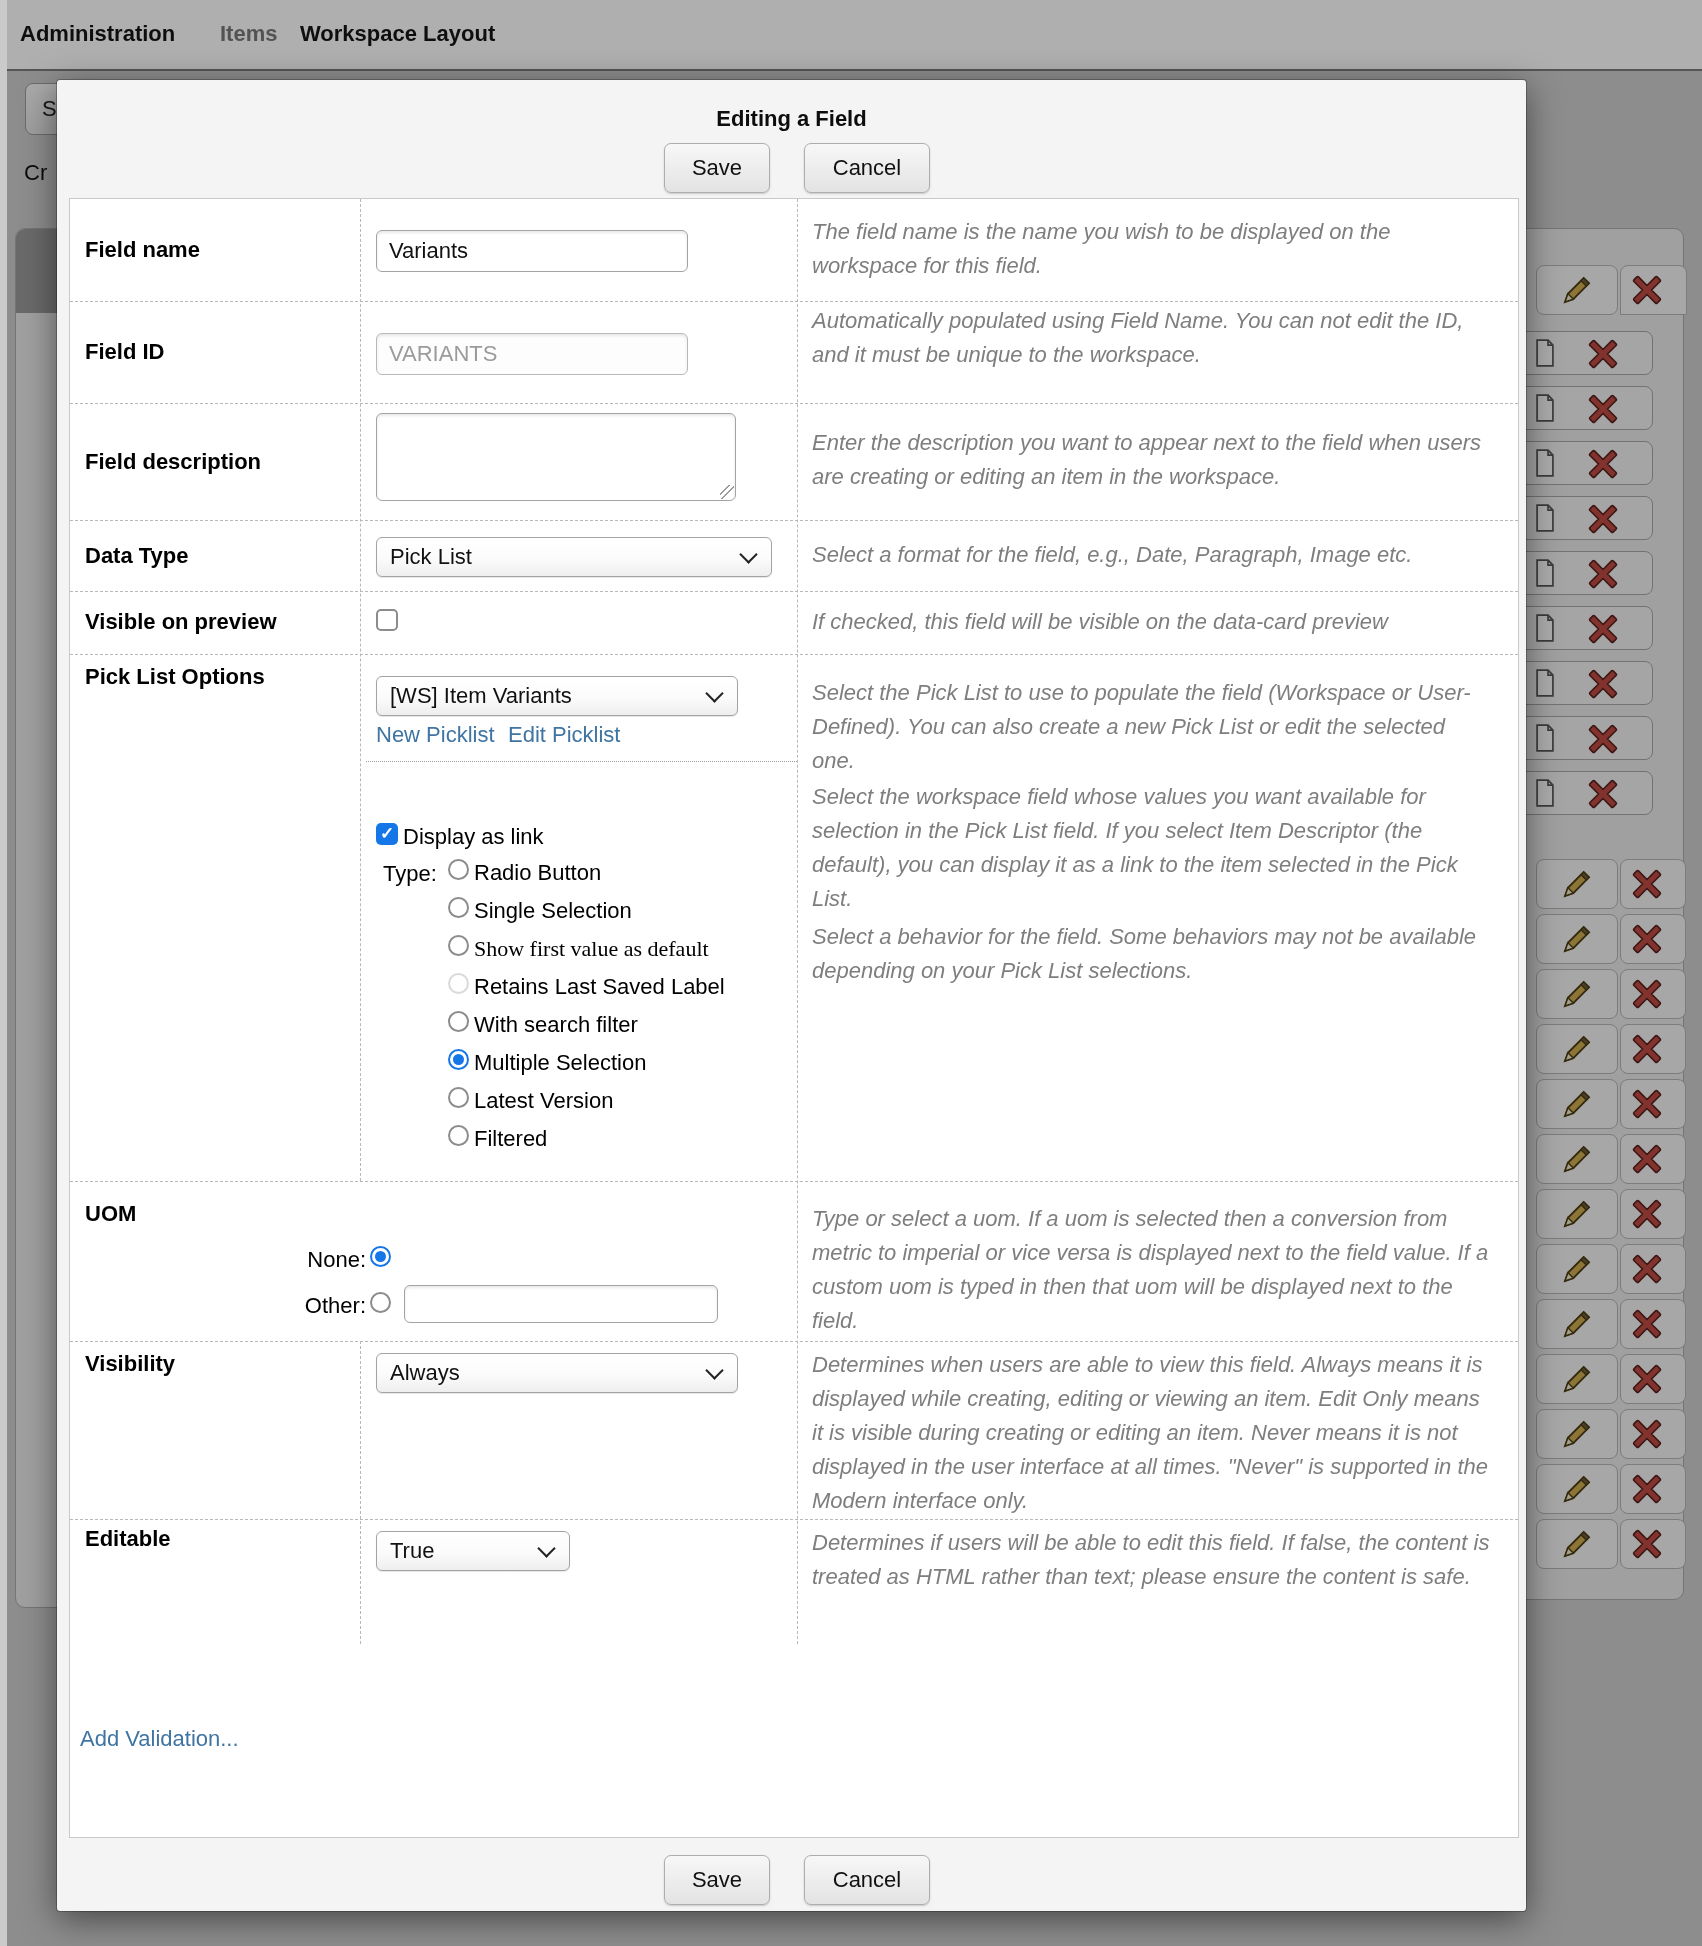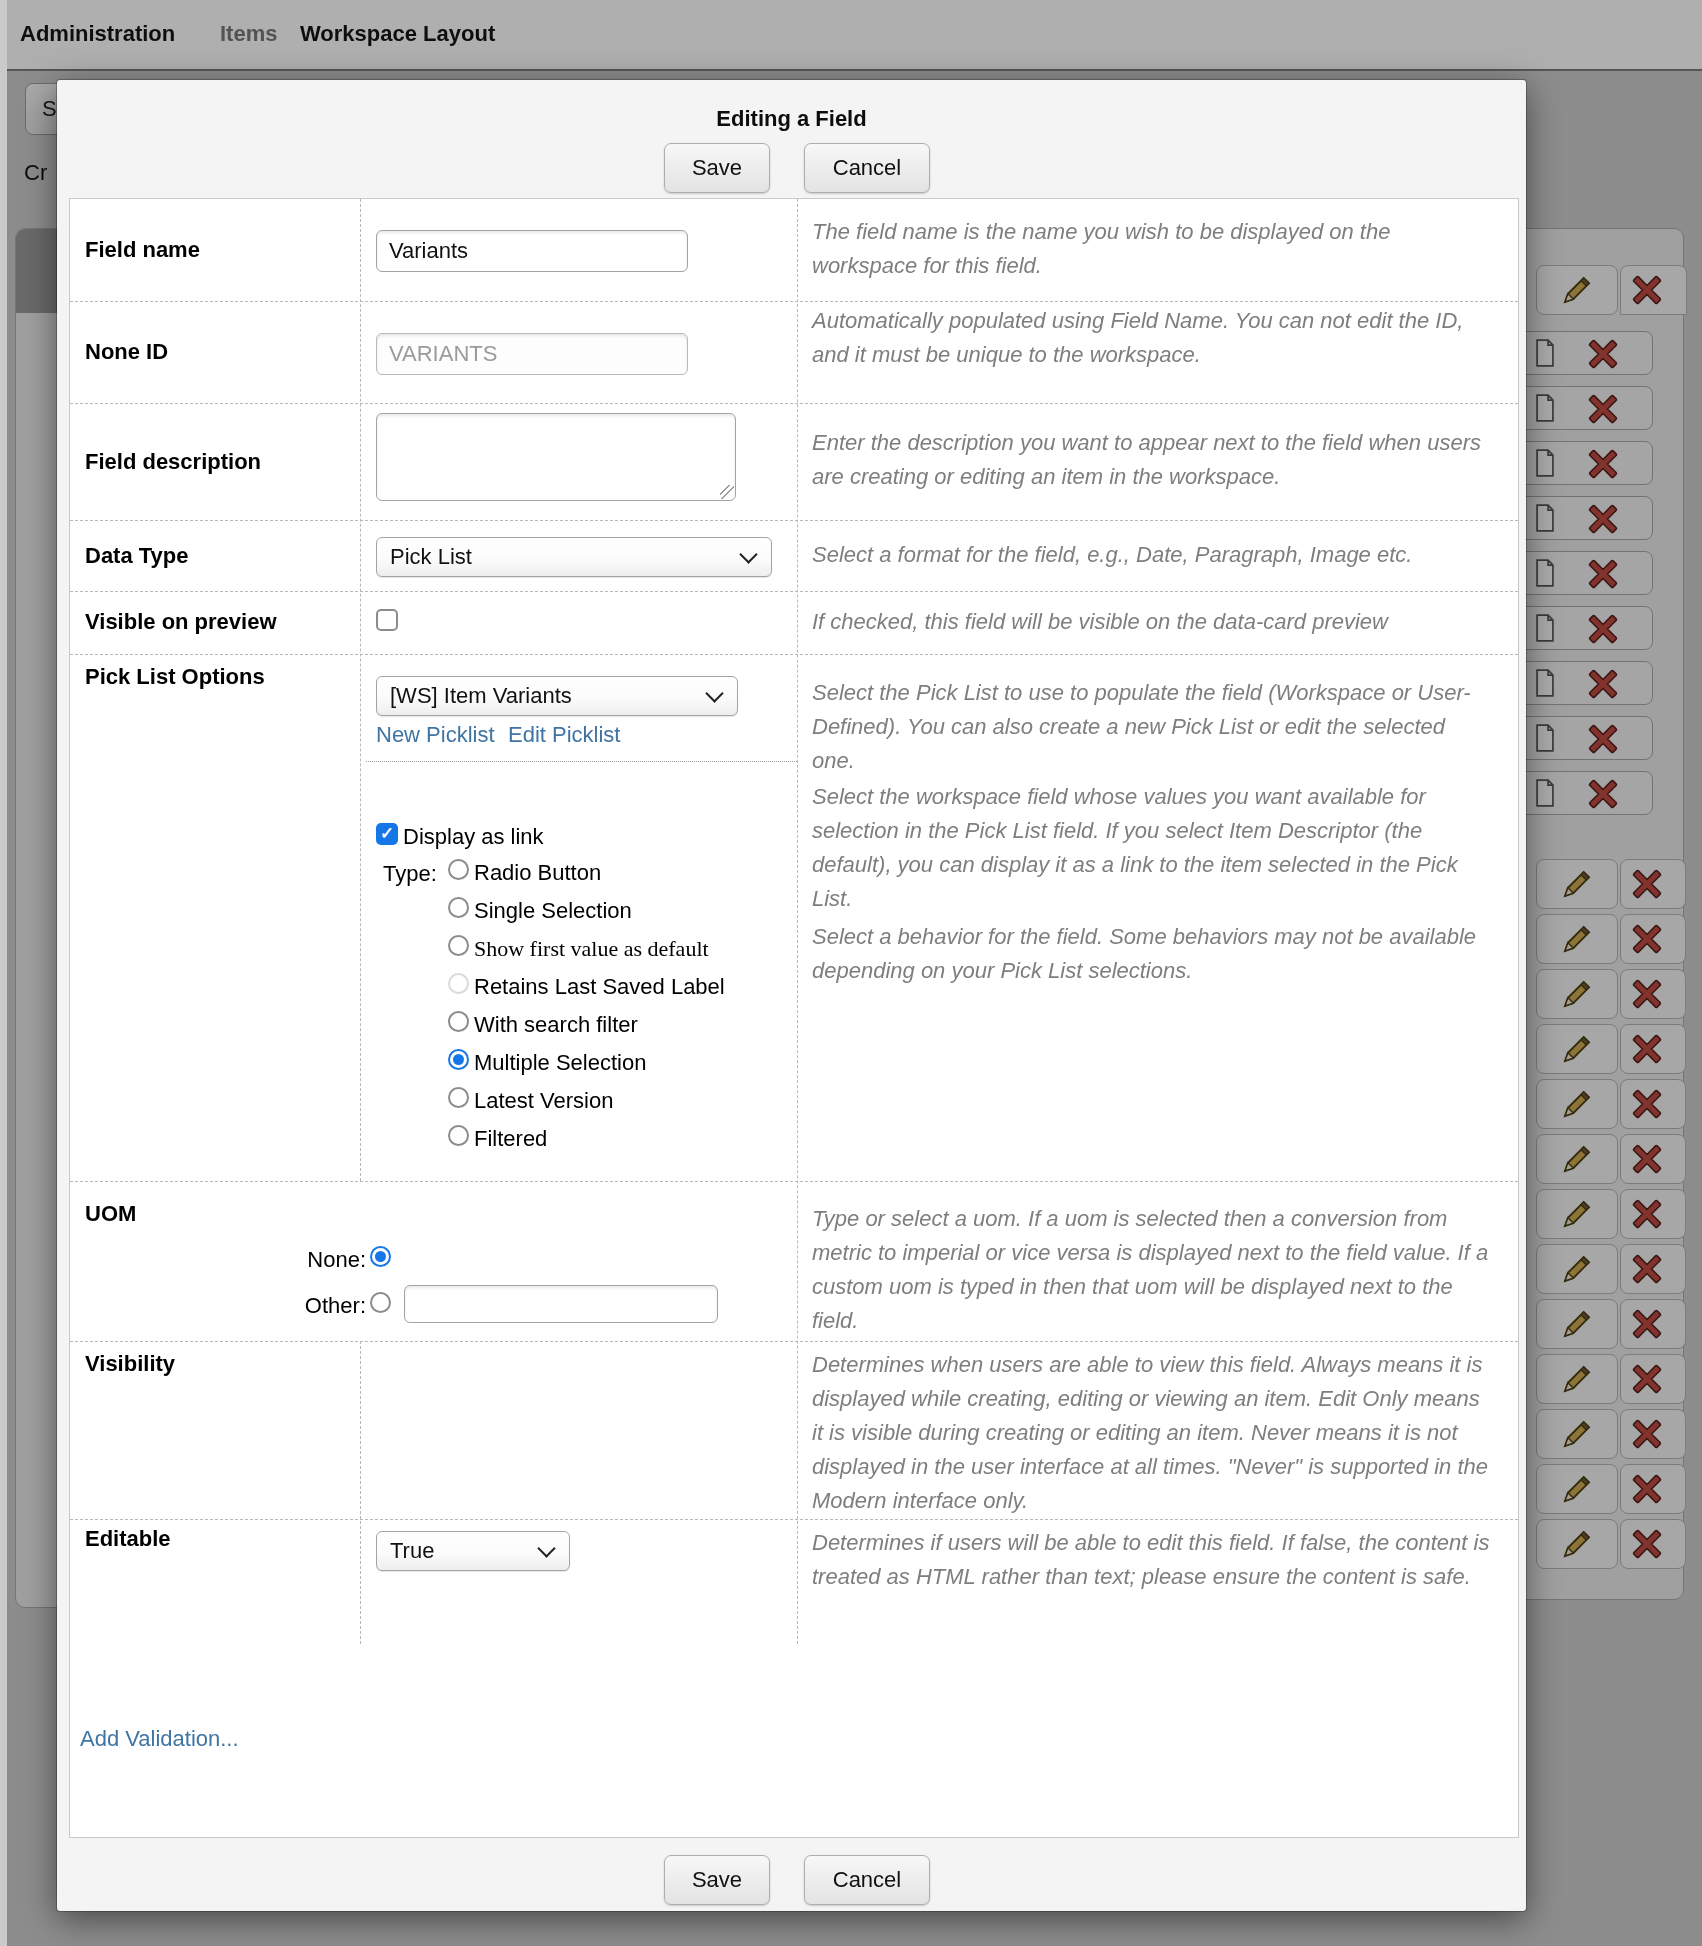--- a/index.html
+++ b/index.html
@@ -459,21 +459,21 @@
       <div class="dashh" style="top:1320px;"></div>
 
       <div class="dashv" style="left:290px;top:0;height:982px;"></div>
       <div class="dashv" style="left:290px;top:1142px;height:303px;"></div>
       <div class="dashv" style="left:727px;top:0;height:1445px;"></div>
 
       <div class="lbl" style="top:38px;">Field name</div>
       <input class="inp" style="left: 306px; top: 31px; width: 312px;" value="Variants">
       <div class="help" style="top:16px;">The field name is the name you wish to be displayed on the workspace for this field.</div>
 
-      <div class="lbl" style="top:140px;">None ID</div>
+      <div class="lbl" style="top:140px;">Field ID</div>
       <input class="inp" style="left: 306px; top: 134px; width: 312px;" disabled="" value="VARIANTS">
       <div class="help" style="top:105px;">Automatically populated using Field Name. You can not edit the ID, and it must be unique to the workspace.</div>
 
       <div class="lbl" style="top:250px;">Field description</div>
       <textarea class="inp" style="left: 306px; top: 214px; width: 360px; height: 88px;"></textarea>
       <span class="rsz" style="left:650px;top:286px;"></span>
       <div class="help" style="top:227px;">Enter the description you want to appear next to the field when users are creating or editing an item in the workspace.</div>
 
       <div class="lbl" style="top:344px;">Data Type</div>
       <div class="sel" style="left:306px;top:338px;width:396px;">
@@ -525,20 +525,24 @@
       <span class="rlab" style="left:296px;top:1048px;transform:translateX(-100%);">None:</span>
       <div class="radio on" style="left:300px;top:1047px;">
           <i></i>
         </div>
       <span class="rlab" style="left:296px;top:1094px;transform:translateX(-100%);">Other:</span>
       <div class="radio" style="left:300px;top:1093px;"></div>
       <input class="inp" style="left: 334px; top: 1086px; width: 314px; height: 38px;" value="">
       <div class="help" style="top:1003px;">Type or select a uom. If a uom is selected then a conversion from metric to imperial or vice versa is displayed next to the field value. If a custom uom is typed in then that uom will be displayed next to the field.</div>
 
       <div class="lbl" style="top:1152px;">Visibility</div>
+      <div class="sel" style="left:306px;top:1154px;width:362px;">
+        <span>Always</span>
+        <span class="chev"></span>
+      </div>
       <div class="help" style="top:1149px;">Determines when users are able to view this field. Always means it is displayed while creating, editing or viewing an item. Edit Only means it is visible during creating or editing an item. Never means it is not displayed in the user interface at all times. "Never" is supported in the Modern interface only.</div>
 
       <div class="lbl" style="top:1327px;">Editable</div>
       <div class="sel" style="left:306px;top:1332px;width:194px;">
         <span>True</span>
         <span class="chev"></span>
       </div>
       <div class="help" style="top:1327px;">Determines if users will be able to edit this field. If false, the content is treated as HTML rather than text; please ensure the content is safe.</div>
 
       <span class="link" style="left:10px;top:1527px;">Add Validation...</span>

